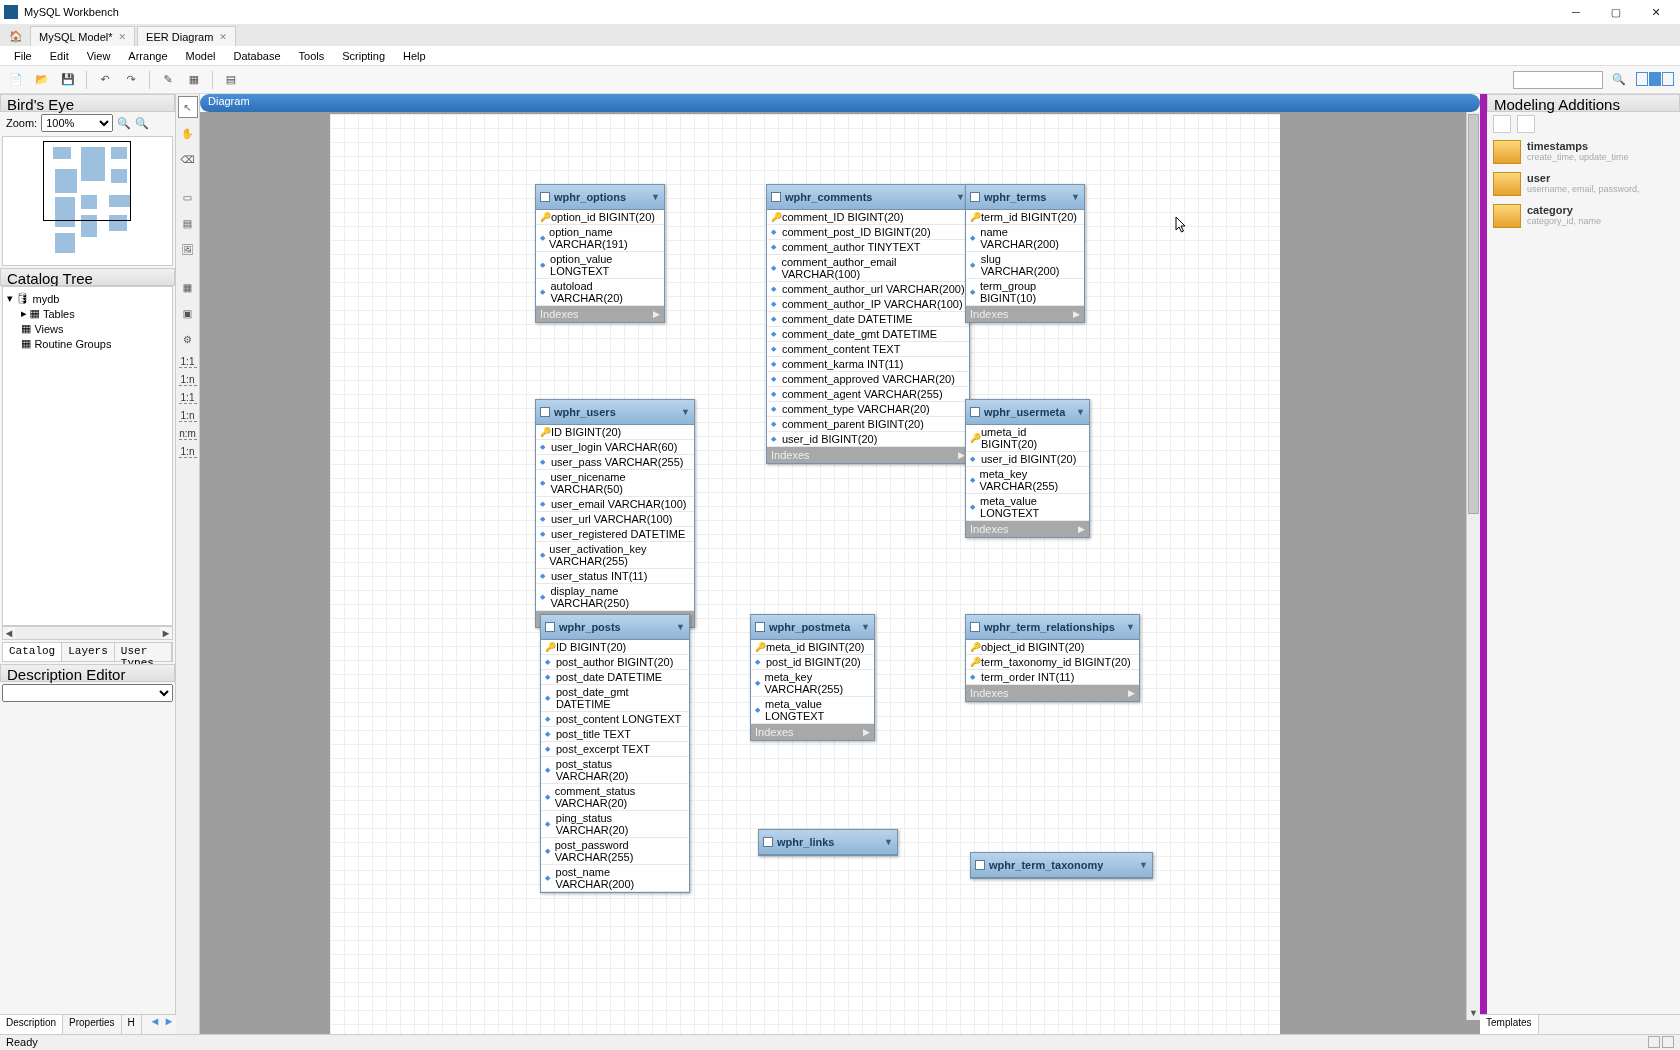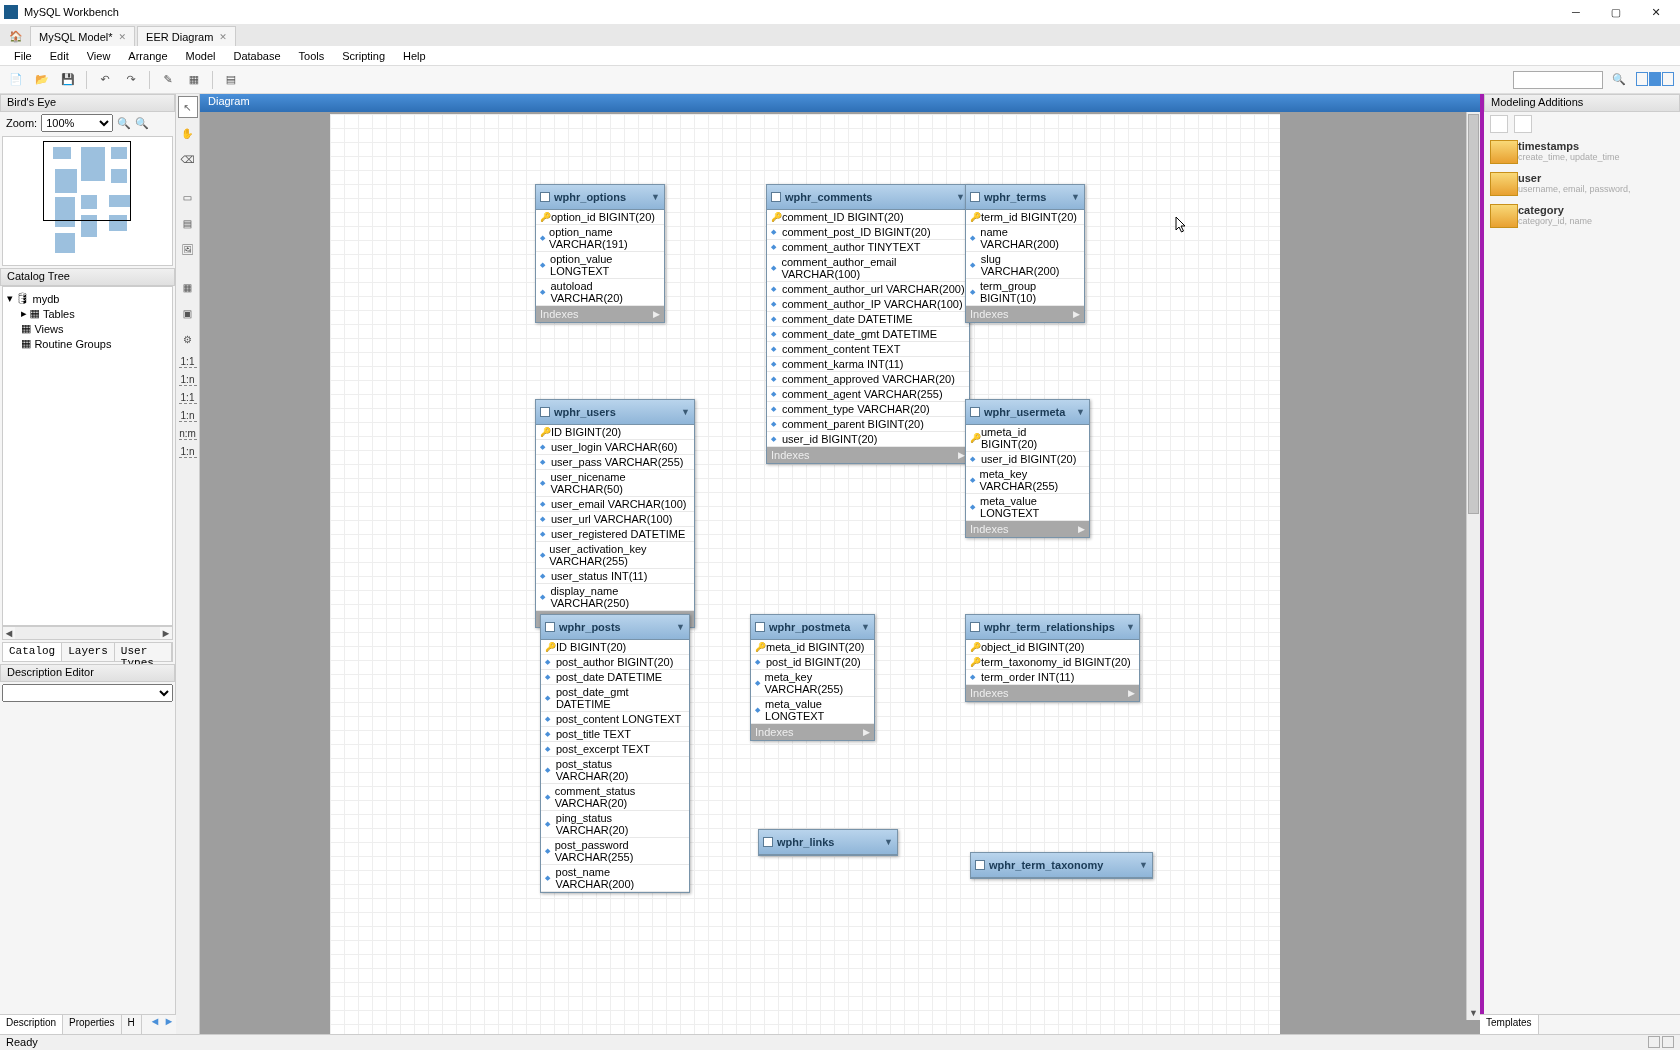--- a/index.html
+++ b/index.html
@@ -27,21 +27,21 @@
 .toolbar .sep { width: 1px; height: 18px; background: #ccc; margin: 0 2px; }
 .toolbar .spacer { flex: 1; }
 .toolbar input { width: 90px; height: 18px; border: 1px solid #aaa; }
 .panel-toggles span { width:12px; height:14px; border:1px solid #4a90d9; display:inline-block; margin-left:1px; }
 
 
 .main { position: absolute; top: 94px; bottom: 16px; left: 0; right: 0; display: flex; }
 
 
 .left { width: 176px; background: #f5f5f5; border-right: 1px solid #ccc; display: flex; flex-direction: column; }
-.panel-hdr { background: linear-gradient(#f0f0f0,#e0e0e0); border: 1px solid #ccc; height: 18px; padding: 1px 6px; font-size: 11px; }
+.panel-hdr { background: linear-gradient(#f0f0f0,#e0e0e0); border: 1px solid #ccc; height: 18px; padding: 1px 6px; font-size: 15px; }
 .zoomrow { height: 22px; display: flex; align-items: center; padding: 0 6px; gap: 4px; }
 .zoomrow select { width: 72px; height: 18px; font-size: 11px; }
 .birdseye { height: 130px; background: #fff; border: 1px solid #ccc; margin: 2px; position: relative; }
 .birdseye .mini { position:absolute; left:40px; top:4px; width:90px; height:118px; background:#fff; }
 .birdseye .mini div { position:absolute; background:#9cc0de; }
 .catalog-tree { flex: 1; background: #fff; border: 1px solid #ccc; margin: 0 2px; padding: 4px; overflow:auto; }
 .catalog-tree .row { display:flex; align-items:center; gap:3px; padding:1px 0; }
 .catalog-tree .ind1 { padding-left: 14px; }
 .scroll-h { height: 14px; display:flex; align-items:center; border:1px solid #ccc; margin:0 2px; }
 .scroll-h .arr { width:12px; text-align:center; color:#555; }
@@ -59,21 +59,21 @@
 
 
 .palette { width: 24px; background: #f0f0f0; border-right: 1px solid #ccc; display:flex; flex-direction:column; align-items:center; padding-top:2px; gap:4px; }
 .palette .pbtn { width:20px; height:22px; display:flex; align-items:center; justify-content:center; color:#555; font-size:10px; }
 .palette .pbtn.active { background:#fff; border:1px solid #888; }
 .palette .gap { height: 8px; }
 .palette .rel { font-size:10px; line-height:8px; text-align:center; color:#333; border-bottom:1px dashed #888; width:18px; padding-bottom:1px; margin-top:4px;}
 
 
 .canvas-wrap { flex:1; display:flex; flex-direction:column; }
-.canvas-hdr { height:18px; background: linear-gradient(#4a90d9,#2e6fb5); color:#fff; padding:1px 8px; }
+.canvas-hdr { height:18px; background: linear-gradient(#4a90d9,#2e6fb5); color:#fff; padding:1px 8px;border-radius:9px; }
 .canvas { flex:1; background:#9e9e9e; position:relative; overflow:hidden; }
 .paper { position:absolute; left:130px; top:2px; width:950px; height:1200px; background:#fff; 
   background-image: linear-gradient(#eee 1px, transparent 1px), linear-gradient(90deg, #eee 1px, transparent 1px);
   background-size: 14px 14px; }
 .vscroll { position:absolute; right:0; top:0; bottom:14px; width:14px; background:#eee; border-left:1px solid #ccc; }
 .vscroll .thumb { position:absolute; left:1px; right:1px; top:2px; height:400px; background:#c8c8c8; border:1px solid #aaa; }
 .vscroll .arr { position:absolute; left:0; right:0; height:12px; text-align:center; color:#555; font-size:9px; }
 
 
 .tbl { position:absolute; background:#fff; border:1px solid #7893a9; box-shadow:1px 1px 3px rgba(0,0,0,0.3); font-size:10px; }
@@ -82,24 +82,24 @@
 .tbl-hdr .tname { flex:1; font-weight:bold; color:#1a3a55; }
 .tbl-hdr .tdrop { color:#3a5a75; font-size:9px; }
 .tbl-cols { }
 .tbl-col { display:flex; align-items:center; padding:1px 4px; gap:3px; border-bottom:1px solid #e8e8e8; }
 .tbl-col .key { color:#d4a017; font-size:9px; width:8px; }
 .tbl-col .dia { color:#4a90d9; font-size:7px; width:8px; }
 .tbl-idx { background:#a8a8a8; color:#eee; height:16px; display:flex; align-items:center; padding:0 4px; justify-content:space-between; }
 .tbl-idx .arr { font-size:9px; }
 
 
-.right { width: 200px; background:#f5f5f5; border-left:4px solid #a21caf; display:flex; flex-direction:column; }
+.right { width: 200px; background:#f5f5f5; border-left:7px solid #a21caf; display:flex; flex-direction:column; }
 .right .addrow { height:24px; display:flex; align-items:center; padding:0 6px; gap:6px; }
 .right .addrow .ic { width:18px; height:18px; border:1px solid #ccc; background:#fff; }
-.right .template { display:flex; align-items:flex-start; padding:4px 6px; }
+.right .template { display:flex; align-items:flex-start; padding:4px 6px; gap:6px; }
 .right .template .ticon { width:28px; height:24px; background:linear-gradient(#f9d978,#e8a030); border:1px solid #c8901a; flex-shrink:0; }
 .right .template .tname { font-weight:bold; color:#333; }
 .right .template .tsub { color:#aaa; font-size:9px; }
 .right .bottom-tabs2 { left:auto; right:0; width:200px; }
 
 
 .status { position:absolute; bottom:0; left:0; right:0; height:16px; background:#f0f0f0; border-top:1px solid #ccc; padding:1px 6px; display:flex; }
 .status .sicons { margin-left:auto; display:flex; gap:2px; }
 .status .sicons span { width:12px; height:12px; border:1px solid #aaa; }
 

